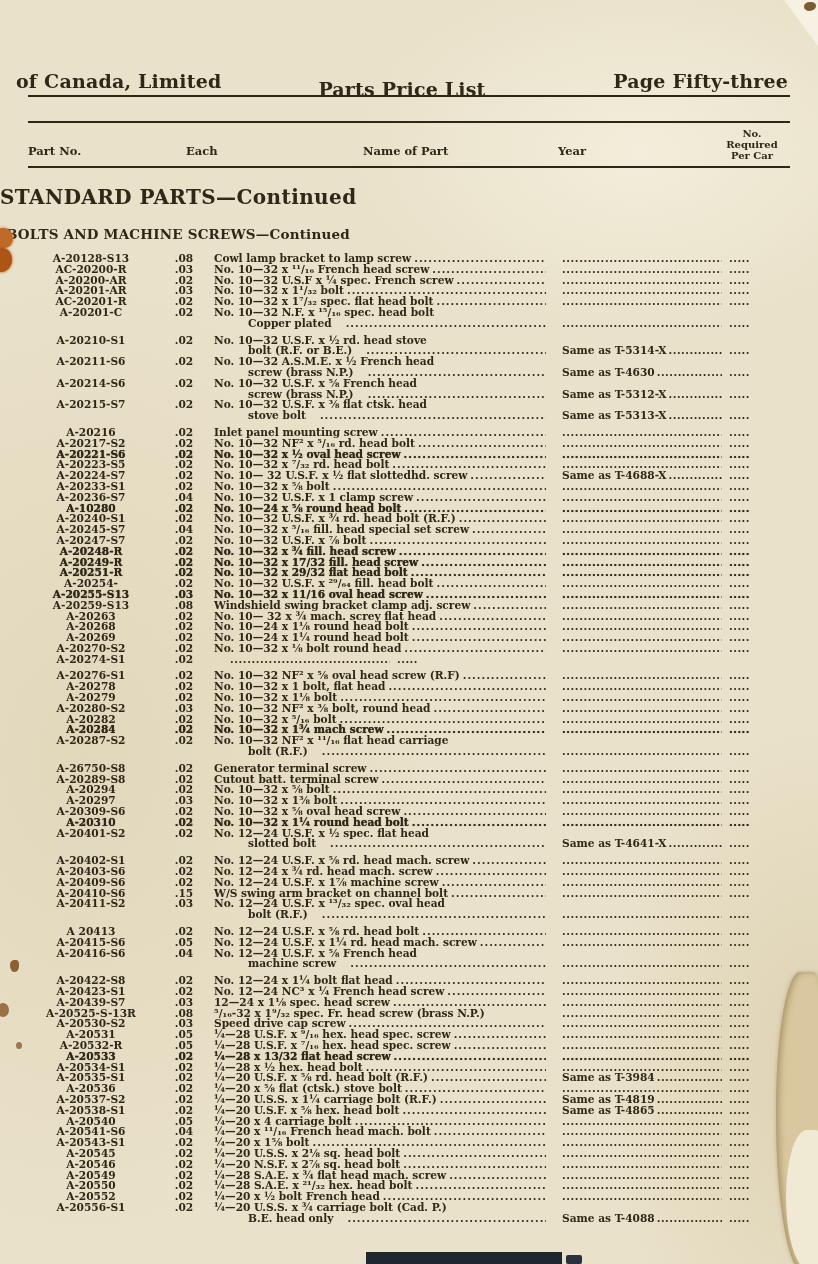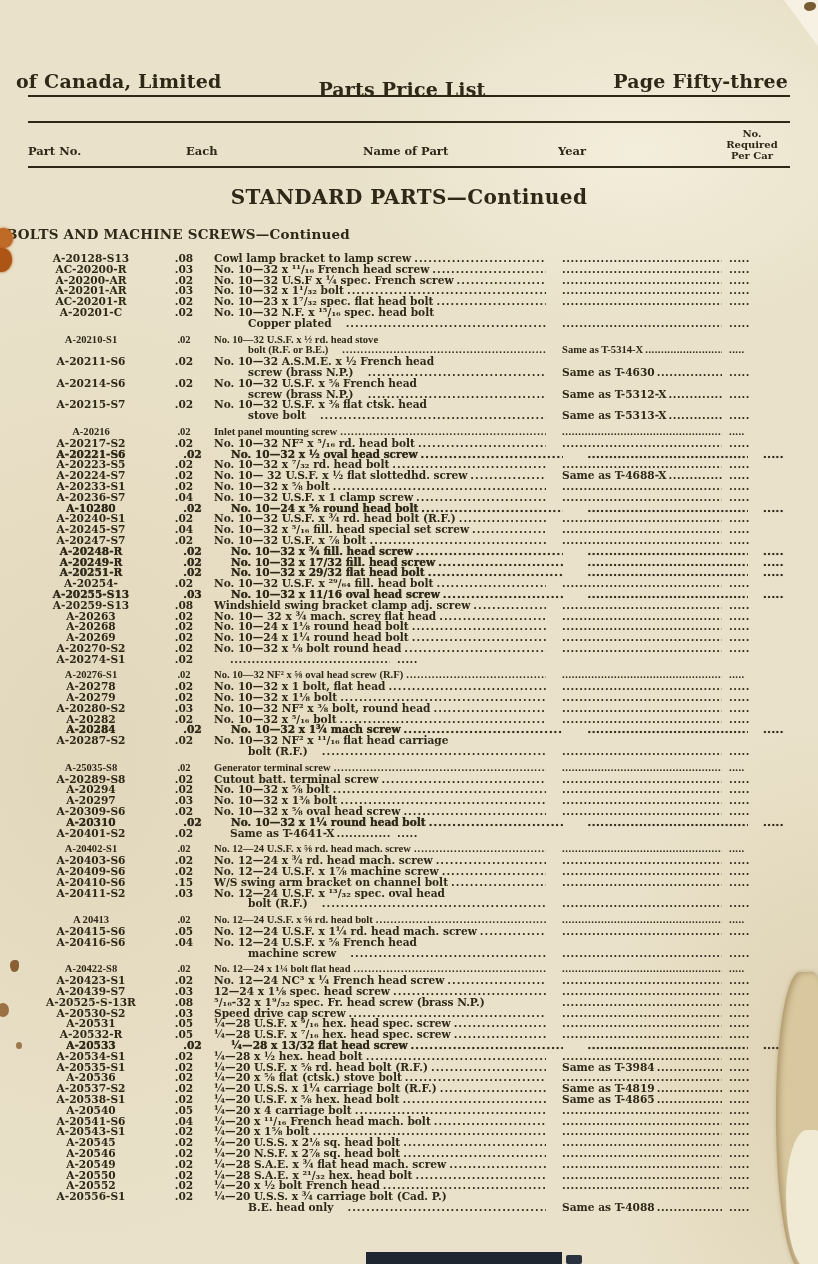--- a/index.html
+++ b/index.html
@@ -26,28 +26,28 @@
   
   .colhead { position:absolute; top:138px; left:28px; right:28px; height:26px;
              font-size:11.5px; font-weight:700; }
   .ch-part { position:absolute; left:0;  top:6px; }
   .ch-each { position:absolute; left:158px; top:6px; }
   .ch-name { position:absolute; left:335px; top:6px; }
   .ch-year { position:absolute; left:530px; top:6px; }
   .ch-req  { position:absolute; right:0px; top:-10px; width:76px; text-align:center;
              font-size:10px; line-height:11px; }
   
-  .title { position:absolute; top:185px; left:0; width:100%; text-align:center;
+  .title { position:absolute; top:185px; left:0; width:100%; text-align:left;
            font-size:20px; font-weight:700; letter-spacing:0.4px; }
   .subsection { position:absolute; top:226px; left:6px; font-size:13.5px; font-weight:700; letter-spacing:0.2px; }
   
   .tbl { position:absolute; top:253px; left:28px; width:762px; }
   .row { display:flex; align-items:flex-end; font-size:10.6px; line-height:10.8px; font-weight:700; }
-  .row.gap { margin-top:6px;font-family:Liberation Serif, serif; }
-  .row.bold { text-shadow:0 0 0.7px currentColor;justify-content:space-between; }
+  .row.gap { margin-top:6px; }
+  .row.bold { text-shadow:0 0 0.7px currentColor; }
   .c-part { width:126px; text-align:center; white-space:nowrap; align-self:flex-start; }
   .c-each { width:60px;  text-align:center; white-space:nowrap; align-self:flex-start; }
   .c-name { width:332px; }
   .nline  { display:flex; }
   .nline.cont { padding-left:34px;gap:11px; }
   .ntxt { white-space:nowrap; padding-right:3px; }
   .leader { flex:1 1 auto; overflow:hidden; white-space:nowrap; }
   .leader::after { content:"......................................................................................"; letter-spacing:1px; }
   .c-year { width:176px; padding-left:16px; display:flex; box-sizing:border-box; min-width:0; }
   .same  { white-space:nowrap; padding-right:2px; }
@@ -159,21 +159,21 @@
     <div class="c-year">
           <span class="dotline"></span>
         </div>
     <div class="c-req"></div>
   </div>
       <div class="row">
     <div class="c-part">AC-20201-R</div>
     <div class="c-each">.02</div>
     <div class="c-name">
           <div class="nline">
-            <span class="ntxt">No. 10—23 x 1⁷/₃₂ spec. flat head bolt</span>
+            <span class="ntxt">No. 10—32 x 1⁷/₃₂ spec. flat head bolt</span>
             <span class="leader"></span>
           </div>
         </div>
     <div class="c-year">
           <span class="dotline"></span>
         </div>
     <div class="c-req"></div>
   </div>
       <div class="row">
     <div class="c-part">A-20201-C</div>
@@ -662,21 +662,21 @@
             <span class="ntxt">bolt (R.F.)</span>
             <span class="leader"></span>
           </div>
         </div>
     <div class="c-year">
           <span class="dotline"></span>
         </div>
     <div class="c-req"></div>
   </div>
       <div class="row gap">
-    <div class="c-part">A-25035-S8</div>
+    <div class="c-part">A-26750-S8</div>
     <div class="c-each">.02</div>
     <div class="c-name">
           <div class="nline">
             <span class="ntxt">Generator terminal screw</span>
             <span class="leader"></span>
           </div>
         </div>
     <div class="c-year">
           <span class="dotline"></span>
         </div>
@@ -748,20 +748,29 @@
           </div>
         </div>
     <div class="c-year">
           <span class="dotline"></span>
         </div>
     <div class="c-req"></div>
   </div>
       <div class="row">
     <div class="c-part">A-20401-S2</div>
     <div class="c-each">.02</div>
+    <div class="c-name">
+          <div class="nline">
+            <span class="ntxt">No. 12—24 U.S.F. x ½ spec. flat head</span>
+          </div>
+          <div class="nline cont">
+            <span class="ntxt">slotted bolt</span>
+            <span class="leader"></span>
+          </div>
+        </div>
     <div class="c-year">
           <span class="same">Same as T-4641-X</span>
           <span class="ydots"></span>
         </div>
     <div class="c-req"></div>
   </div>
       <div class="row gap">
     <div class="c-part">A-20402-S1</div>
     <div class="c-each">.02</div>
     <div class="c-name">

